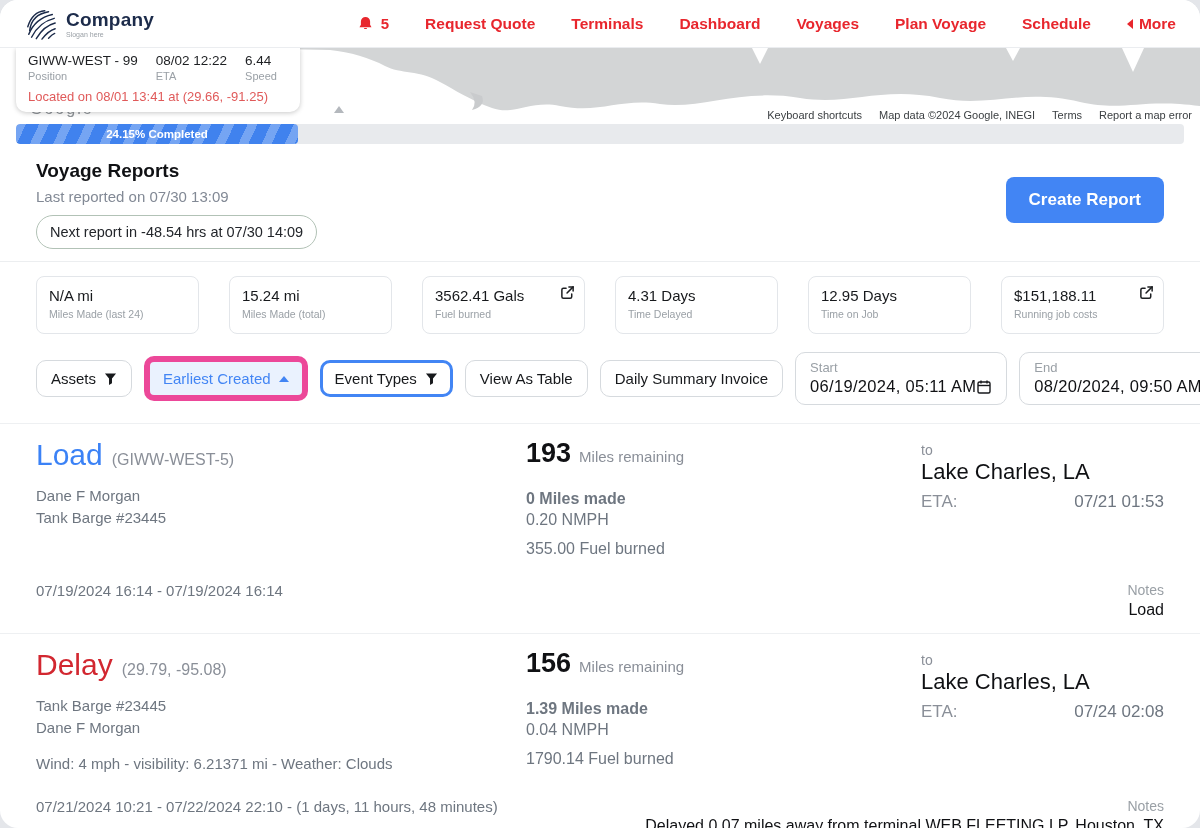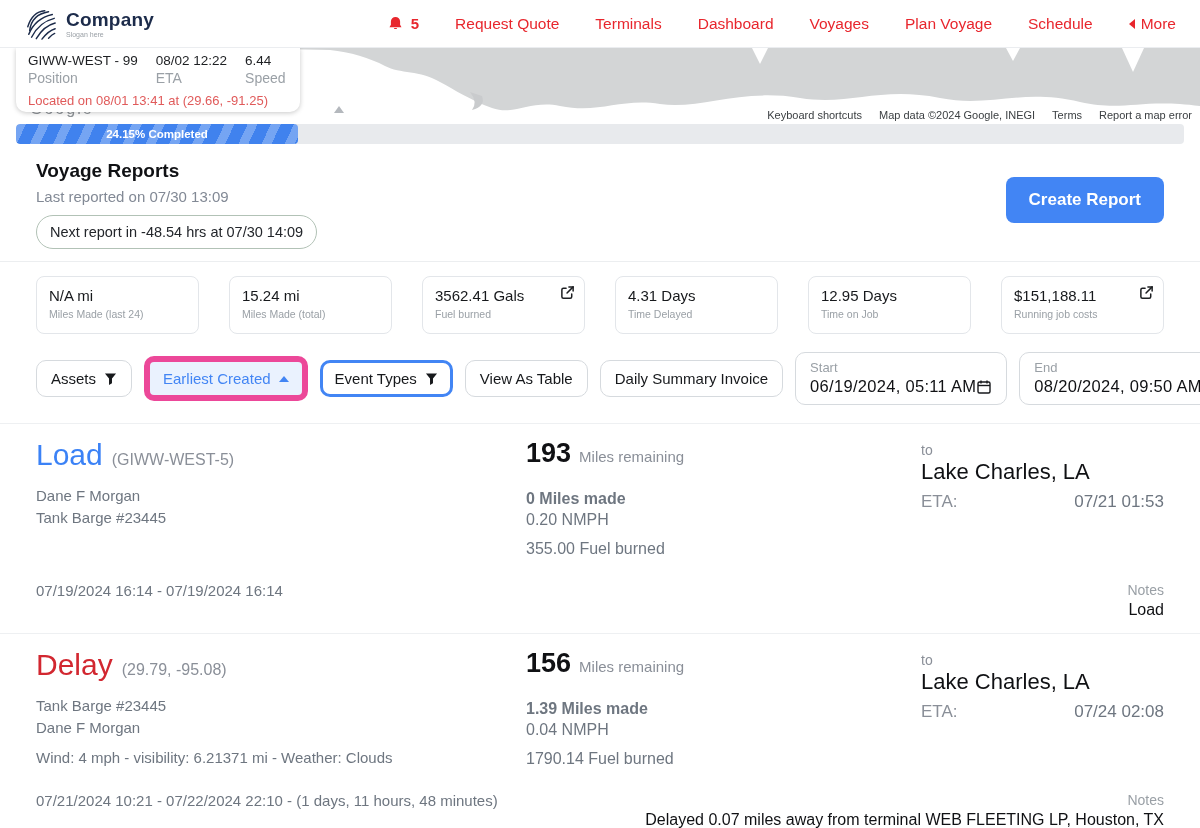--- a/index.html
+++ b/index.html
@@ -3,53 +3,53 @@
 <meta charset="utf-8">
 <style>
   * { box-sizing: border-box; margin: 0; padding: 0; }
   body {
     background: #e4e6ea;
     font-family: "Liberation Sans", "DejaVu Sans", sans-serif;
     -webkit-font-smoothing: antialiased;
   }
   .window {
     width: 1200px; height: 828px;
-    background: #fff; border-radius: 0; overflow: hidden;
+    background: #fff; border-radius: 18px; overflow: hidden;
     position: relative; margin: 0 auto;
   }
 
   
   .header {
     height: 48px; display: flex; align-items: center;
     padding: 0 24px; border-bottom: 1px solid #ebedf0; background: #fff;
     position: relative; z-index: 5;
   }
   .brand { display: flex; align-items: center; gap: 8px; cursor: pointer; }
   .brand-text { display: flex; flex-direction: column; line-height: 1; }
   .brand-name { font-size: 19px; font-weight: 700; color: #1c2b4a; letter-spacing: .2px; }
   .brand-slogan { font-size: 7px; color: #9aa0a6; margin-top: 2px; }
   .nav { margin-left: auto; display: flex; align-items: center; gap: 36px; }
-  .nav-item { color: #e8262d; font-size: 15.5px; cursor: pointer; white-space: nowrap; display: flex; align-items: center; gap: 6px; }
+  .nav-item { color: #e8262d; font-size: 15.5px; cursor: pointer; white-space: nowrap; display: flex; align-items: center; gap: 6px; font-weight: bold; }
   .bell-wrap { display: flex; align-items: center; gap: 7px; color: #e8262d; cursor: pointer; }
   .bell-count { font-size: 15px; font-weight: 600; }
   .more-caret { width: 0; height: 0; border-top: 5px solid transparent; border-bottom: 5px solid transparent; border-right: 6px solid #e8262d; display: inline-block; }
 
   
   .map { position: relative; height: 76px; background: #fff; overflow: hidden; }
   .map svg.coast { position: absolute; inset: 0; }
   .google-mark { position: absolute; left: 30px; top: 52px; z-index: 1; color: #8f9499; font-size: 16px; letter-spacing: 2px; font-weight: 500; }
   .map-marker { position: absolute; left: 334px; top: 58px; width: 0; height: 0; border-left: 5px solid transparent; border-right: 5px solid transparent; border-bottom: 7px solid #b4b8bd; z-index: 1; }
   .vessel-card {
     position: absolute; left: 16px; top: 0; width: 284px; height: 64px;
     background: #fff; border-radius: 0 0 10px 10px;
     box-shadow: 0 1px 5px rgba(0,0,0,.22); z-index: 3; padding: 5px 12px 4px;
   }
   .vc-stats { display: flex; gap: 18px; }
   .vc-value { font-size: 13.5px; color: #1d1f22; font-weight: 500; white-space: nowrap; }
-  .vc-label { font-size: 14px; color: #9aa0a6; margin-top: 2px; }
+  .vc-label { font-size: 11px; color: #9aa0a6; margin-top: 2px; }
   .vc-located { color: #e05a5a; font-size: 13px; margin-top: 7px; white-space: nowrap; }
   .map-attrib { position: absolute; right: 0; bottom: 0; display: flex; z-index: 2; }
   .attrib-item { background: rgba(255,255,255,.88); color: #3c4043; font-size: 11px; padding: 3px 8px; margin-left: 1px; white-space: nowrap; cursor: pointer; }
 
   
   .progress-track { margin: 0 16px; height: 20px; background: #e8eaed; border-radius: 4px; overflow: hidden; position: relative; }
   .progress-fill {
     height: 100%; border-radius: 4px; background-color: #4082ee;
     background-image: repeating-linear-gradient(115deg, rgba(255,255,255,.28) 0 9px, rgba(255,255,255,0) 9px 21px);
     display: flex; align-items: center; justify-content: center;
@@ -97,21 +97,21 @@
   .event { padding: 14px 36px 14px; border-top: 1px solid #eef0f2; }
   .event:first-of-type { border-top: none; }
   .ev-grid { display: flex; }
   .ev-left { flex: 1; padding-right: 16px; min-width: 0; }
   .ev-mid { width: 395px; flex: none; }
   .ev-right { width: 243px; flex: none; }
   .ev-title-row { display: flex; align-items: baseline; gap: 9px; }
   .ev-title { font-size: 30px; font-weight: 400; cursor: pointer; }
   .ev-subtitle { font-size: 16px; color: #8a8f98; }
   .ev-lines { margin-top: 13px; font-size: 15px; color: #6e7680; line-height: 1.45; }
-  .ev-weather { margin-top: 8px; font-size: 15px; color: #6e7680; }
+  .ev-weather { margin-top: 14px; font-size: 15px; color: #6e7680; }
   .ev-num-row { display: flex; align-items: baseline; gap: 8px; }
   .ev-num { font-size: 27px; font-weight: 700; color: #101114; }
   .ev-num-label { font-size: 15px; color: #8a8f98; }
   .ev-made { margin-top: 21px; font-size: 16px; font-weight: 700; color: #6e7680; }
   .ev-nmph { margin-top: 3px; font-size: 16px; color: #6e7680; }
   .ev-fuel { margin-top: 11px; font-size: 16px; color: #6e7680; }
   .ev-to { font-size: 14px; color: #8a8f98; margin-top: 4px; }
   .ev-dest { font-size: 22px; color: #101114; font-weight: 500; margin-top: 1px; white-space: nowrap; }
   .ev-eta-row { display: flex; justify-content: space-between; margin-top: 7px; font-size: 17px; }
   .ev-eta-label { color: #8a8f98; }

